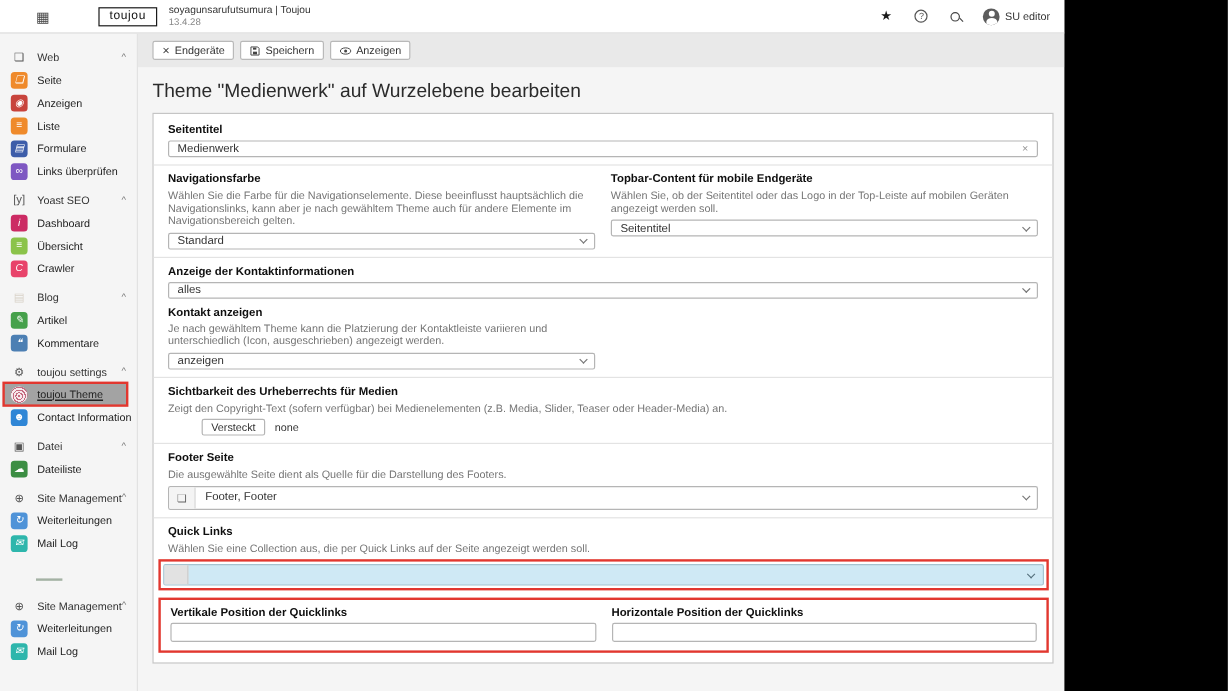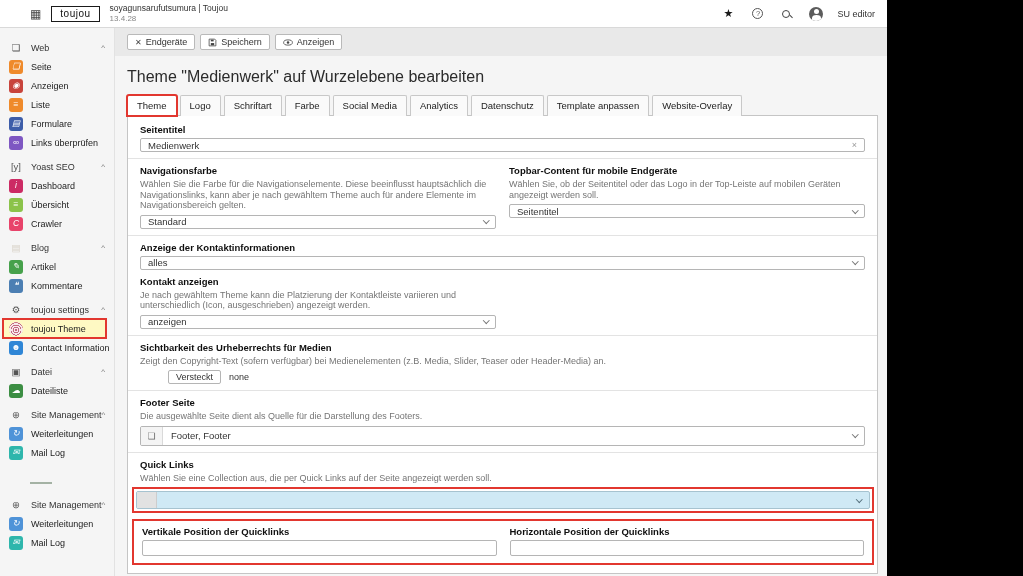--- a/index.html
+++ b/index.html
@@ -2,50 +2,50 @@
 <html><head>
 <meta charset="utf-8">
 <style>
   * { box-sizing: border-box; margin: 0; padding: 0; }
   html,body { width:1023px; height:576px; background:#000; font-family:"Liberation Sans",sans-serif; overflow:hidden; }
   .app { position:absolute; top:0; left:0; width:887px; height:576px; background:#f5f5f5; overflow:hidden; }
 
   
   .topbar { height:28px; background:#fff; border-bottom:1px solid #d9d9d9; display:flex; align-items:center; position:relative; z-index:5; }
   .grid-glyph { margin-left:30px; font-size:12px; color:#444; line-height:1; cursor:pointer; }
-  .logo-box { margin-left:10px; border:1px solid #1a1a1a; padding:1px 8px 2px; font-size:10px; color:#111; letter-spacing:.5px; }
+  .logo-box { margin-left:41px; border:1px solid #1a1a1a; padding:1px 8px 2px; font-size:10px; color:#111; letter-spacing:.5px; }
   .site-meta { margin-left:10px; line-height:1.15; }
   .site-name { font-size:8.5px; color:#333; }
   .site-ver { font-size:8px; color:#888; }
   .top-right { margin-left:auto; display:flex; align-items:center; gap:19px; margin-right:12px; }
   .star-glyph { font-size:11px; color:#1a1a1a; }
   .help-ring { width:11px; height:11px; border:1px solid #555; border-radius:50%; font-size:7.5px; color:#555; display:flex; align-items:center; justify-content:center; }
   .mag { width:8px; height:8px; border:1.4px solid #444; border-radius:50%; position:relative; }
   .mag::after { content:""; position:absolute; width:4px; height:1.4px; background:#444; transform:rotate(45deg); right:-4px; bottom:-1px; }
-  .avatar-wrap { display:flex; align-items:center; gap:14px; }
+  .avatar-wrap { display:flex; align-items:center; gap:4px; }
   .avatar { width:14px; height:14px; border-radius:50%; background:#5c5c5c; position:relative; overflow:hidden; }
   .avatar::before { content:""; position:absolute; width:5px; height:5px; border-radius:50%; background:#fff; left:4.5px; top:2.5px; }
   .avatar::after { content:""; position:absolute; width:9px; height:6px; border-radius:50% 50% 0 0; background:#fff; left:2.5px; top:8.5px; }
   .user-label { font-size:9px; color:#333; }
 
   
   .body-row { display:flex; height:548px; }
   .sidebar { width:115px; background:#f5f5f5; border-right:1px solid #e2e2e2; padding-top:5px; overflow:hidden; flex:none; }
   .main { flex:1; display:flex; flex-direction:column; overflow:hidden; }
 
   
   .sb-item { height:19px; display:flex; align-items:center; padding-left:9px; cursor:pointer; }
   .sb-item.head { margin-top:5px; }
   .hd-icon { width:14px; font-size:9.5px; color:#555; text-align:center; flex:none; }
   .hd-icon.faint { color:#d9d2c8; }
   .mod-icon { width:14px; height:14px; border-radius:3px; color:#fff; font-size:8.5px; display:flex; align-items:center; justify-content:center; flex:none; line-height:1; }
   .sb-label { margin-left:8px; font-size:9px; color:#222; white-space:nowrap; }
   .head .sb-label { color:#333; }
   .chev { margin-left:auto; margin-right:9px; font-size:8px; color:#777; }
-  .sb-item.selected { background:#fef9c3; outline:2px solid #e2372f; outline-offset:-1px; margin:0 8px 0 3px; padding-left:6px; }
+  .sb-item.selected { background:#a3a3a3; outline:2px solid #e2372f; outline-offset:-1px; margin:0 8px 0 3px; padding-left:6px;text-decoration:underline; }
   .fp-icon { width:14px; height:14px; border-radius:50%; flex:none;
     background:repeating-radial-gradient(circle at 50% 58%, #c46a80 0 .9px, #f7e8ec .9px 2.3px); }
   .sb-divider { height:14px; display:flex; align-items:center; margin-top:14px; }
   .sb-divider span { width:22px; border-top:2px solid #a4b2a4; margin-left:30px; }
 
   
   .btn-bar { background:#e9e9e9; padding:6px 12px; display:flex; gap:5px; }
   .btn { display:inline-flex; align-items:center; gap:4px; background:#fff; border:1px solid #b9b9b9; border-radius:2px; font-size:9px; color:#333; height:16px; padding:0 7px; cursor:pointer; }
   .bi-x { font-size:8px; color:#444; }
   .doc-title { font-size:16px; color:#2b2b2b; margin:12px 12px 9px; font-weight:400; }
@@ -261,31 +261,20 @@
           <svg width="10" height="7" viewBox="0 0 16 10">
               <ellipse cx="8" cy="5" rx="7" ry="4.2" fill="none" stroke="#444" stroke-width="1.3"></ellipse>
               <circle cx="8" cy="5" r="2" fill="#444"></circle>
             </svg>
           <span>Anzeigen</span>
         </span>
       </div>
 
       <div class="doc-title">Theme "Medienwerk" auf Wurzelebene bearbeiten</div>
 
-      <div class="tabbar">
-        <span class="tab active">Theme</span>
-        <span class="tab">Logo</span>
-        <span class="tab">Schriftart</span>
-        <span class="tab">Farbe</span>
-        <span class="tab">Social Media</span>
-        <span class="tab">Analytics</span>
-        <span class="tab">Datenschutz</span>
-        <span class="tab">Template anpassen</span>
-        <span class="tab">Website-Overlay</span>
-      </div>
 
       <div class="panel">
 
 
         <div class="fgroup">
           <div class="flabel">Seitentitel</div>
           <div class="control">
             <span>Medienwerk</span>
             <span class="clear-x">×</span>
           </div>

